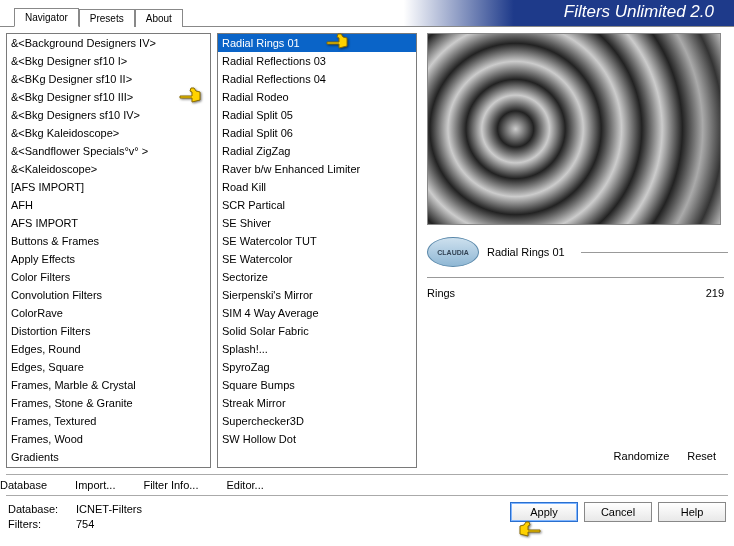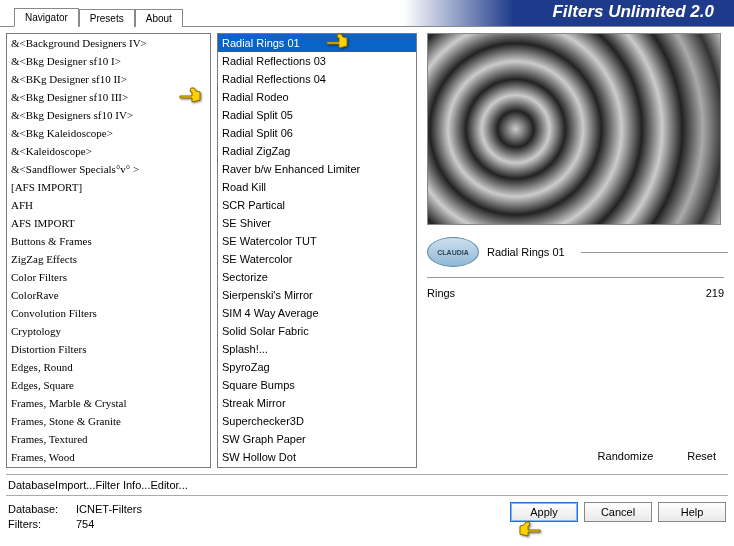--- a/index.html
+++ b/index.html
@@ -20,21 +20,21 @@
     display: flex;
     align-items: flex-end;
     padding-left: 14px;
   }
   .title {
     position: absolute;
     right: 20px;
     top: 2px;
     font-size: 17px;
     font-style: italic;
-    font-weight: bold;
+    font-weight: normal;
     color: #fff;
   }
   .tab {
     background: #fff;
     border: 1px solid #888;
     border-bottom: none;
     padding: 3px 10px;
     font-size: 10px;
     margin-right: 0;
     position: relative;
@@ -50,21 +50,21 @@
   .listbox {
     border: 1px solid #7a7a7a;
     background: #fff;
     overflow-y: scroll;
     overflow-x: hidden;
     height: 100%;
   }
   .listbox::-webkit-scrollbar { width: 16px; }
   .listbox::-webkit-scrollbar-track { background: #efefef; border-left:1px solid #ccc;}
   .listbox::-webkit-scrollbar-thumb { background: #cdcdcd; border:1px solid #aaa; }
-  .col1 { width: 205px; margin-right: 6px; font-family: Liberation Serif, serif; }
+  .col1 { width: 205px; margin-right: 6px; }
   .col2 { width: 200px; margin-right: 6px; }
   .list-item {
     padding: 1px 4px;
     line-height: 16px;
     white-space: nowrap;
     cursor: default;
   }
   .list-item.selected { background: #0a64c8; color: #fff; }
   .preview-panel {
     flex: 1;
@@ -103,29 +103,30 @@
     font-size:11px;
   }
   .param-label { flex: 0 0 60px; }
   .param-slider { flex: 1; height: 18px; position: relative; margin: 0 8px; }
   .param-value { text-align: right; width: 36px; }
   .sep2 { border-bottom:1px solid #999; margin:2px 4px 4px 0;}
   .bottom-buttons {
     margin-top: auto;
     display: flex;
     justify-content: flex-end;
-    gap: 34px;
+    gap: 18px;
     padding: 6px 12px 6px 0;
     font-size: 11px;
   }
   .linklike { cursor: pointer; }
   .divider { border-top: 1px solid #aaa; margin: 0 6px; }
   .toolbar {
     display: flex;
-    padding: 4px 8px;
+    padding: 4px 0;
+    gap: 28px;
     font-size: 11px;
   }
   .footer {
     display: flex;
     padding: 6px 8px 4px 8px;
     align-items: flex-start;
   }
   .footer-left { flex: 1; font-size: 11px; line-height: 15px; }
   .footer-left span.lbl { display:inline-block; width:68px;}
   .footer-buttons { display: flex; gap: 6px; align-items:center; }
@@ -159,31 +160,30 @@
 </div>
 
 <div class="main">
   <div class="listbox col1" id="cat-list">
       <div class="list-item">&amp;&lt;Background Designers IV&gt;</div>
       <div class="list-item">&amp;&lt;Bkg Designer sf10 I&gt;</div>
       <div class="list-item">&amp;&lt;BKg Designer sf10 II&gt;</div>
       <div class="list-item">&amp;&lt;Bkg Designer sf10 III&gt;</div>
       <div class="list-item">&amp;&lt;Bkg Designers sf10 IV&gt;</div>
       <div class="list-item">&amp;&lt;Bkg Kaleidoscope&gt;</div>
+      <div class="list-item">&amp;&lt;Sandflower Specials°v° &gt;</div>
       <div class="list-item">&amp;&lt;Kaleidoscope&gt;</div>
-      <div class="list-item">&amp;&lt;Sandflower Specials°v° &gt;</div>
       <div class="list-item">[AFS IMPORT]</div>
       <div class="list-item">AFH</div>
       <div class="list-item">AFS IMPORT</div>
       <div class="list-item">Buttons &amp; Frames</div>
-      <div class="list-item">ZigZag Effects</div>
+      <div class="list-item">Apply Effects</div>
       <div class="list-item">Color Filters</div>
+      <div class="list-item">Convolution Filters</div>
       <div class="list-item">ColorRave</div>
-      <div class="list-item">Convolution Filters</div>
-      <div class="list-item">Cryptology</div>
       <div class="list-item">Distortion Filters</div>
       <div class="list-item">Edges, Round</div>
       <div class="list-item">Edges, Square</div>
       <div class="list-item">Frames, Marble &amp; Crystal</div>
       <div class="list-item">Frames, Stone &amp; Granite</div>
       <div class="list-item">Frames, Textured</div>
       <div class="list-item">Frames, Wood</div>
       <div class="list-item">Gradients</div>
     </div>
   <div class="listbox col2" id="filt-list">
@@ -202,21 +202,20 @@
       <div class="list-item">SE Watercolor</div>
       <div class="list-item">Sectorize</div>
       <div class="list-item">Sierpenski's Mirror</div>
       <div class="list-item">SIM 4 Way Average</div>
       <div class="list-item">Solid Solar Fabric</div>
       <div class="list-item">Splash!...</div>
       <div class="list-item">SpyroZag</div>
       <div class="list-item">Square Bumps</div>
       <div class="list-item">Streak Mirror</div>
       <div class="list-item">Superchecker3D</div>
-      <div class="list-item">SW Graph Paper</div>
       <div class="list-item">SW Hollow Dot</div>
     </div>
   <div class="preview-panel">
     <div class="preview-img"></div>
     <div class="filter-name-row">
       <div class="badge">CLAUDIA</div>
       <div class="filter-name">Radial  Rings 01</div>
       <div class="sep"></div>
     </div>
     <div class="sep2"></div>

